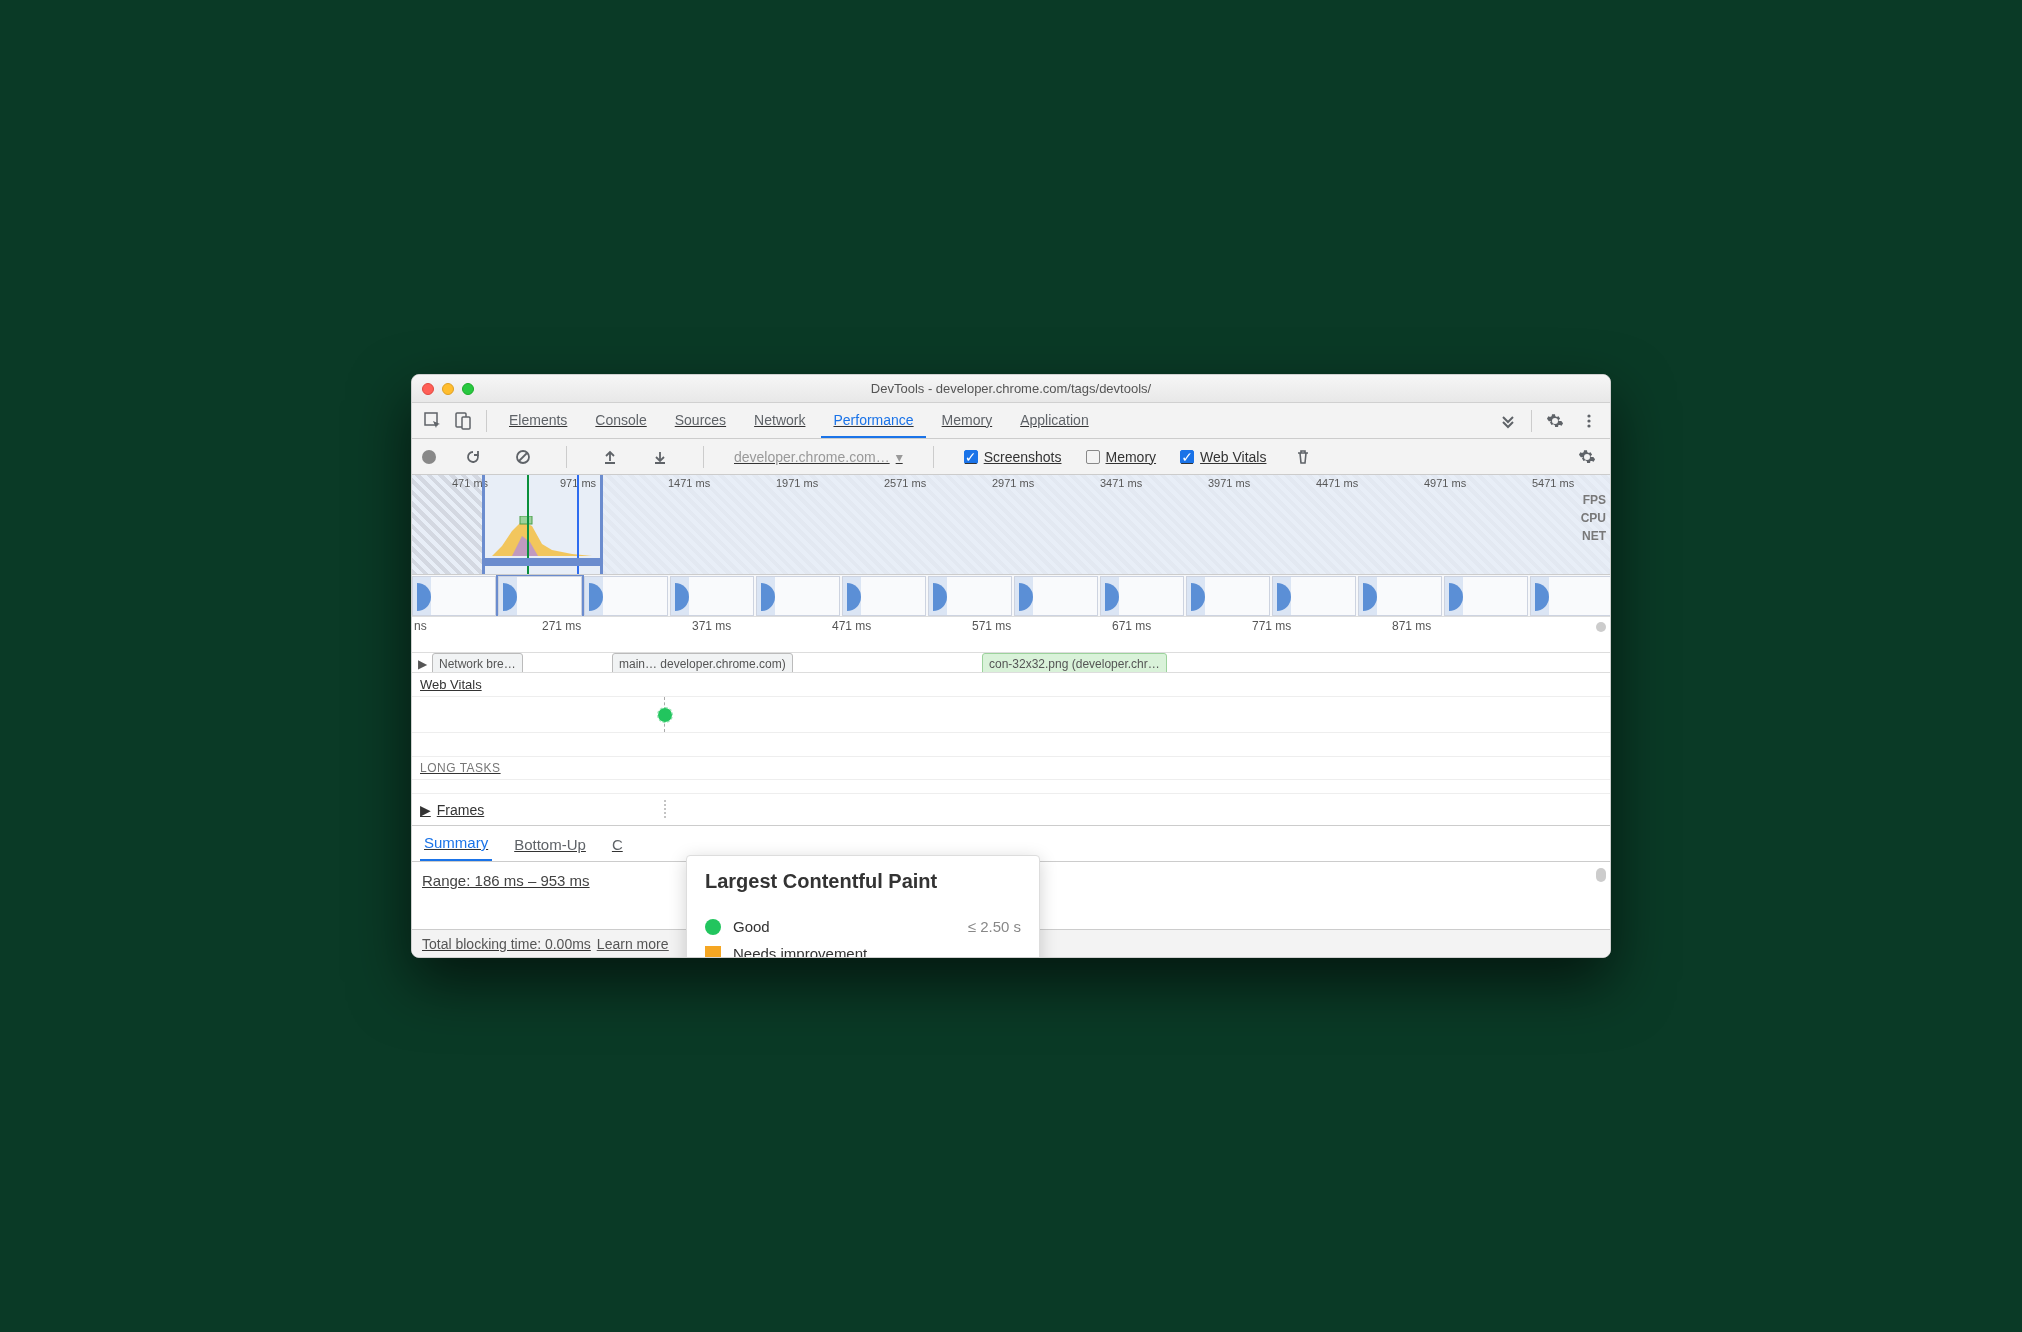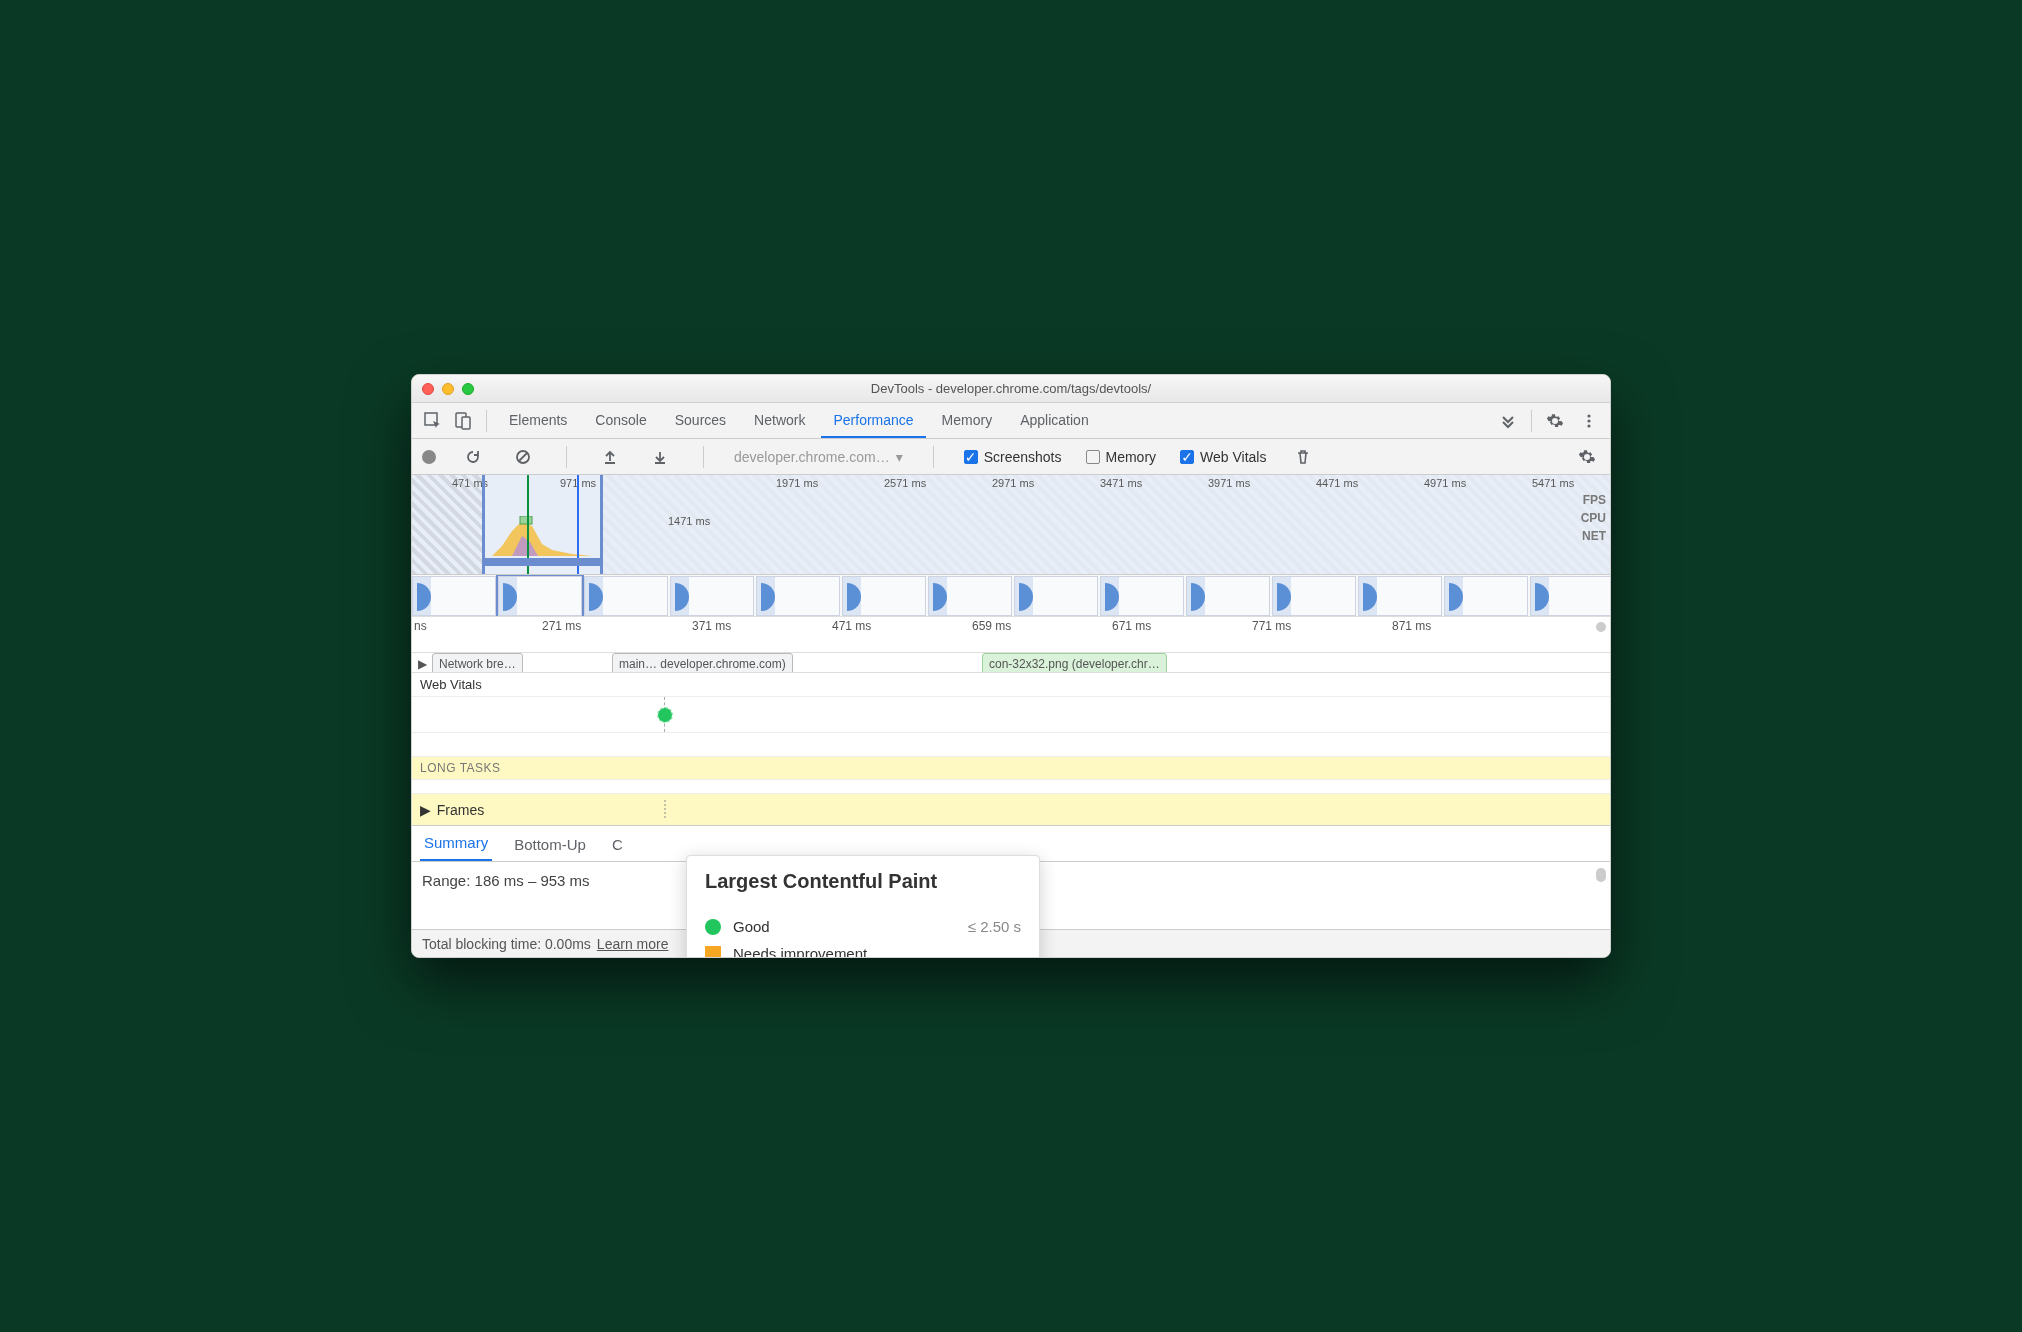--- a/index.html
+++ b/index.html
@@ -8,25 +8,26 @@
     font-family: "Helvetica Neue", Arial, sans-serif;
     font-size: 13px;
     color: #333;
     display: flex;
     align-items: center;
     justify-content: center;
     height: 100vh;
   }
   .window {
     width: 1200px;
-    background: #fef9c3;
+    background: #ffffff;
     border-radius: 8px;
     overflow: hidden;
     box-shadow: 0 25px 60px rgba(0,0,0,0.6);
     border: 1px solid #d0d0d0;
+    text-decoration: underline;
   }
   .titlebar {
     height: 28px;
     background: linear-gradient(#f6f6f6,#e8e8e8);
     border-bottom: 1px solid #d0d0d0;
     display: flex;
     align-items: center;
     padding: 0 10px;
     position: relative;
   }
@@ -309,21 +310,21 @@
         </svg>
     </div>
   </div>
 
   <div class="content-host">
 
     <div class="overview">
       <div class="ticks" id="ov-ticks">
           <span class="tick" style="left: 40px;">471 ms</span>
           <span class="tick" style="left: 148px;">971 ms</span>
-          <span class="tick" style="left: 256px; margin-top: 38px;">1471 ms</span>
+          <span class="tick" style="left: 256px;">1471 ms</span>
           <span class="tick" style="left: 364px;">1971 ms</span>
           <span class="tick" style="left: 472px;">2571 ms</span>
           <span class="tick" style="left: 580px;">2971 ms</span>
           <span class="tick" style="left: 688px;">3471 ms</span>
           <span class="tick" style="left: 796px;">3971 ms</span>
           <span class="tick" style="left: 904px;">4471 ms</span>
           <span class="tick" style="left: 1012px;">4971 ms</span>
           <span class="tick" style="left: 1120px;">5471 ms</span>
         </div>
       <div class="right-labels">
@@ -364,21 +365,21 @@
       <div class="sshot"></div>
 
     </div>
 
     <div class="timeline-ruler" id="ruler">
       <div class="scrollthumb"></div>
     <span class="t" style="left: 2px;">ns</span>
         <span class="t" style="left: 130px;">271 ms</span>
         <span class="t" style="left: 280px;">371 ms</span>
         <span class="t" style="left: 420px;">471 ms</span>
-        <span class="t" style="left: 560px;">659 ms</span>
+        <span class="t" style="left: 560px;">571 ms</span>
         <span class="t" style="left: 700px;">671 ms</span>
         <span class="t" style="left: 840px;">771 ms</span>
         <span class="t" style="left: 980px;">871 ms</span>
       </div>
 
     <div class="network-strip">
       <span class="tri">▶</span>
       <div class="chip" style="left:20px;">
           <span>Network bre…</span>
         </div>

